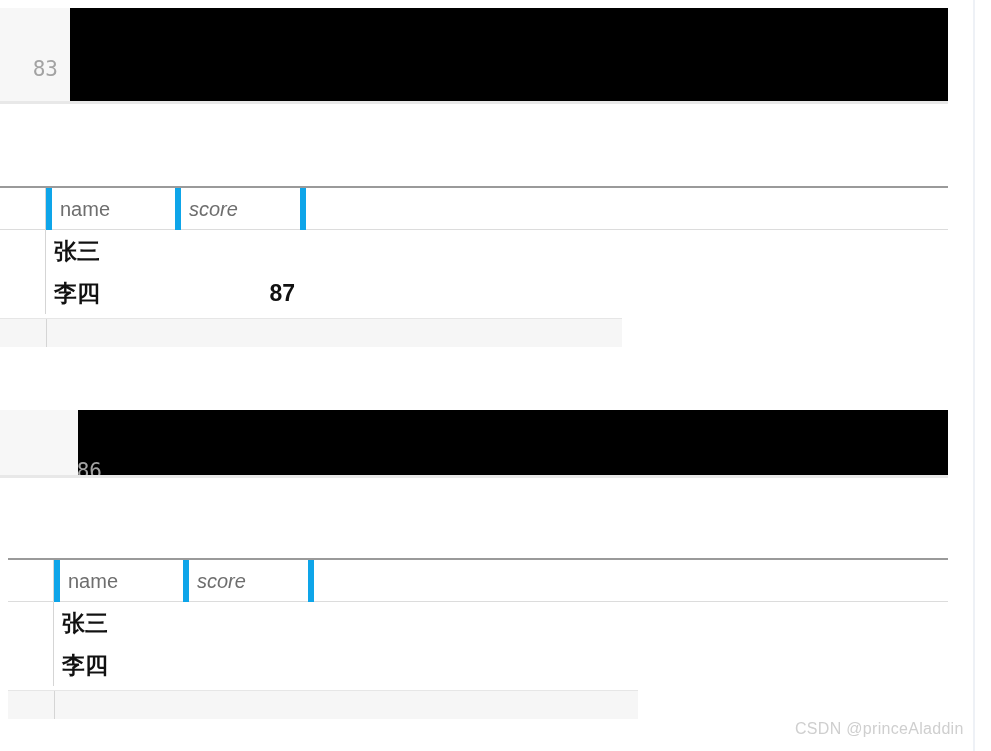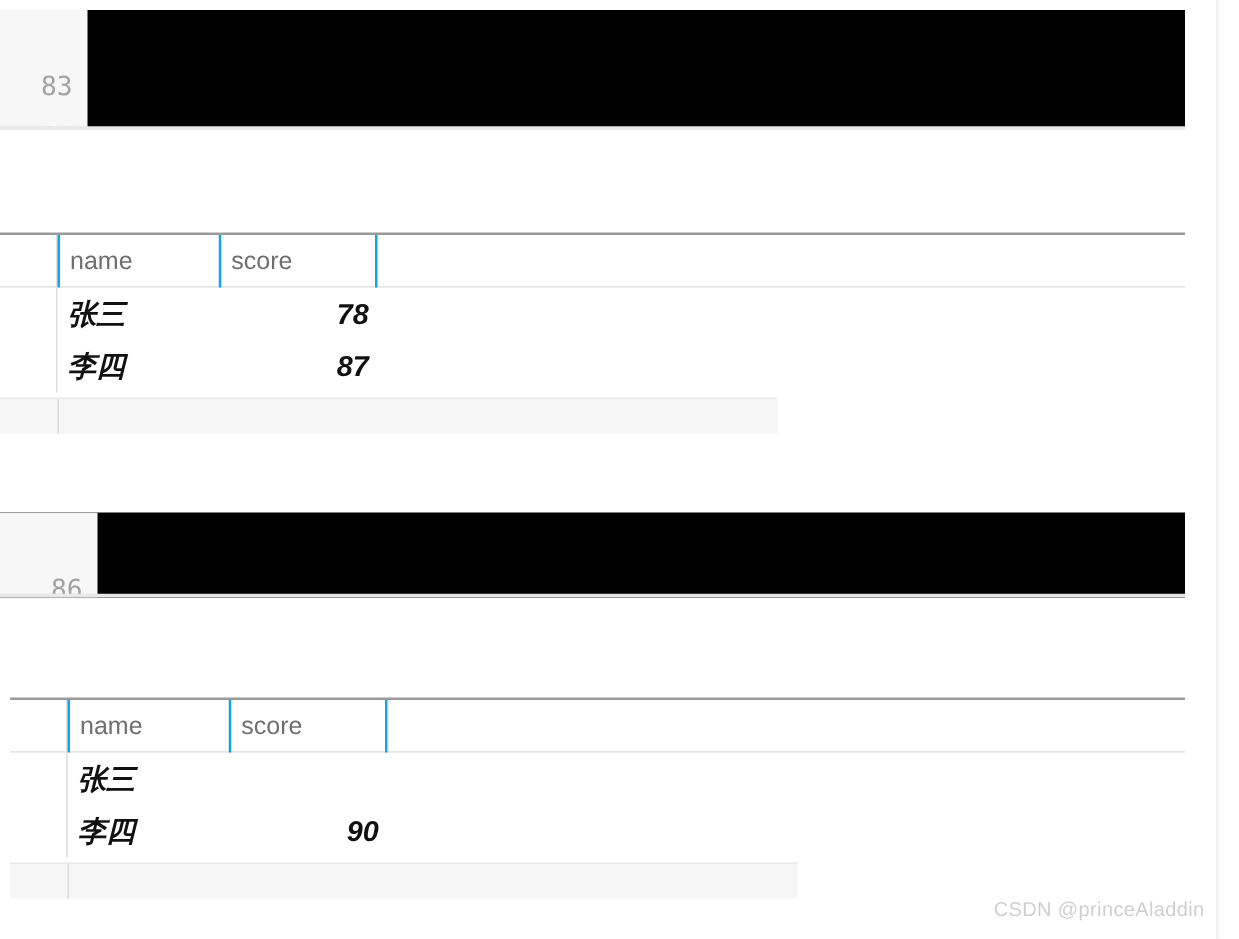--- a/index.html
+++ b/index.html
@@ -96,36 +96,35 @@
   }
   .th {
     position: absolute;
     top: 0;
     height: 42px;
     line-height: 42px;
     font-size: 20px;
     color: #6e6e6e;
     padding-left: 8px;
     box-sizing: border-box;
-    border-left: 2px solid #0ea5e9;
+    border-left: 6px solid #0ea5e9;
   }
   .th-name { left: 46px; width: 129px; }
-  .th-score { left: 175px; width: 125px; }
+  .th-score { left: 175px; width: 125px; font-style: italic; }
   .th-blank { left: 300px; width: 1px; padding: 0; }
 
   .tbl-body {
     position: absolute;
     left: 0;
     top: 44px;
     width: 100%;
   }
   .row {
     position: relative;
     height: 42px;
-    font-style: italic;
   }
   .row-gutter {
     position: absolute;
     left: 0;
     top: 0;
     bottom: 0;
     width: 46px;
     border-right: 1px solid #d5d5d5;
     box-sizing: border-box;
   }
@@ -211,39 +210,38 @@
     <div class="tbl-rownum-col"></div>
     <div class="th th-name">name</div>
     <div class="th th-score">score</div>
     <div class="th th-blank"></div>
   </div>
 
   <div class="tbl-body">
     <div class="row">
       <div class="row-gutter"></div>
       <div class="cell-name">张三</div>
-      <div class="cell-score">78</div>
     </div>
     <div class="row">
       <div class="row-gutter"></div>
       <div class="cell-name">李四</div>
       <div class="cell-score">87</div>
     </div>
   </div>
 
   <div class="tbl-footer" style="left:0px; top:132px; width:622px; height:28px;">
     <div class="tbl-footer-gutterline"></div>
   </div>
 </div>
 
 <div class="code-block" style="left:0px; top:410px; width:948px; height:68px;">
   <div class="gutter" style="width:78px;"></div>
 
   <div class="code-line">
-    <span class="ln" style="width:66px;">86</span>
+    <span class="ln" style="width:66px;padding-left:36px;">86</span>
     
   </div>
 
   <div class="code-line" style="height:24px; line-height:24px;">
     <span class="ln" style="width:66px; font-size:21px;">87</span>
   </div>
 </div>
 
 <div class="result-table" style="left:8px; top:558px; width:940px; height:160px;">
   <div class="tbl-topline" style="width:940px;"></div>
@@ -256,21 +254,20 @@
   </div>
 
   <div class="tbl-body">
     <div class="row">
       <div class="row-gutter"></div>
       <div class="cell-name">张三</div>
     </div>
     <div class="row">
       <div class="row-gutter"></div>
       <div class="cell-name">李四</div>
-      <div class="cell-score">90</div>
     </div>
   </div>
 
   <div class="tbl-footer" style="left:0px; top:132px; width:630px; height:28px;">
     <div class="tbl-footer-gutterline"></div>
   </div>
 </div>
 
 <div class="page-edge" style="left:973px;"></div>
 

